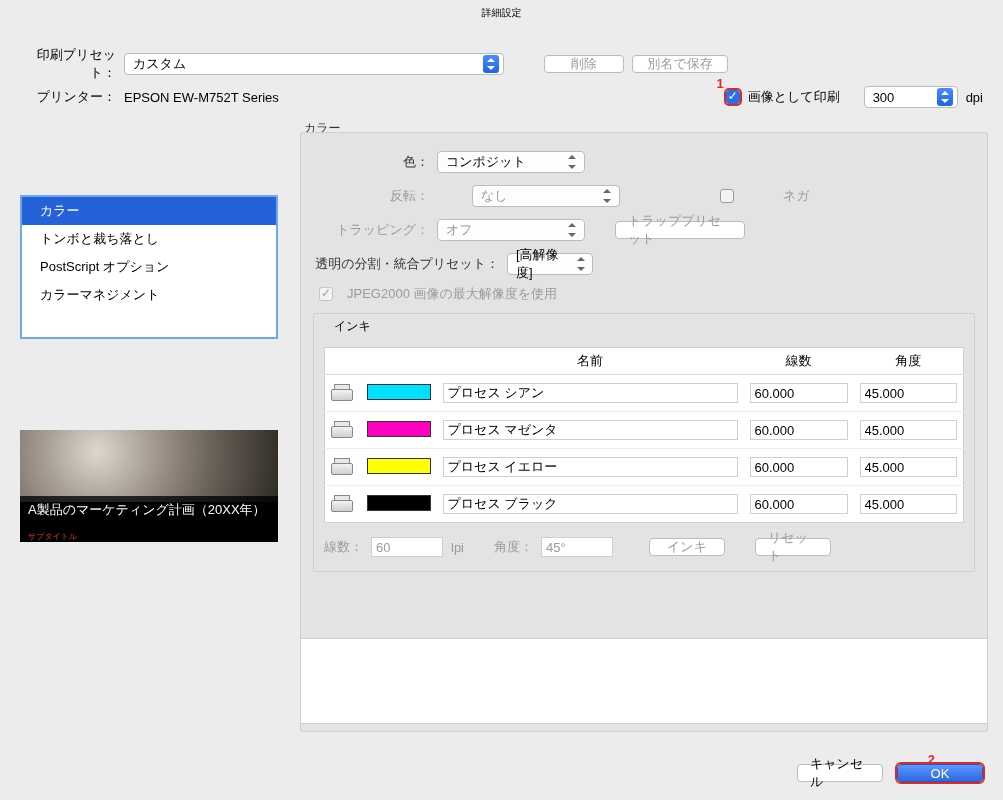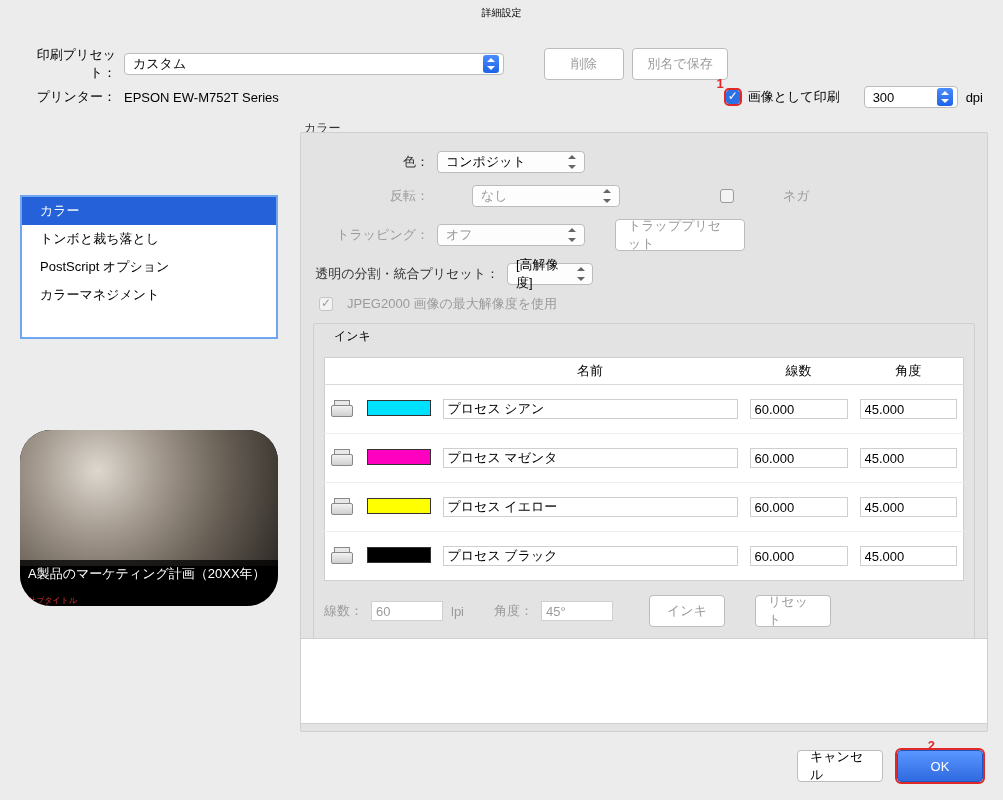--- a/index.html
+++ b/index.html
@@ -9,44 +9,44 @@
   .label { text-align: right; }
   .select { display: inline-flex; align-items: center; justify-content: space-between; background: #fff; border: 1px solid #bcbcbc; border-radius: 4px; padding: 2px 4px 2px 8px; height: 22px; }
   .select .arrows { width: 16px; height: 18px; background: linear-gradient(#4a8cff,#1e63e6); border-radius: 3px; position: relative; }
   .select .arrows::before, .select .arrows::after { content:""; position:absolute; left:4px; border-left:4px solid transparent; border-right:4px solid transparent; }
   .select .arrows::before { top:3px; border-bottom:4px solid #fff; }
   .select .arrows::after  { bottom:3px; border-top:4px solid #fff; }
   .select.plain { background:#fdfdfd; }
   .select.plain .arrows { background: transparent; }
   .select.plain .arrows::before { border-bottom-color:#666; top:2px; }
   .select.plain .arrows::after  { border-top-color:#666; bottom:2px; }
-  .btn { display:inline-flex; align-items:center; justify-content:center; background:#fff; border:1px solid #bcbcbc; border-radius:4px; padding:0 12px; height:32px; }
+  .btn { display:inline-flex; align-items:center; justify-content:center; background:#fff; border:1px solid #bcbcbc; border-radius:4px; padding:0 12px; height:18px; }
   .btn.disabled { color:#9b9b9b; }
   .checkbox { width:14px; height:14px; border:1px solid #9a9a9a; border-radius:3px; background:#fff; display:inline-block; position:relative; }
   .checkbox.checked { background:#2b71e5; border-color:#2b71e5; }
   .checkbox.checked::after { content:"✓"; position:absolute; top:-2px; left:1px; color:#fff; font-size:12px; }
   .checkbox.disabled { background:#f3f3f3; }
   .checkbox.checked.disabled { background:#f3f3f3; border-color:#c5c5c5; }
   .checkbox.checked.disabled::after { color:#a0a0a0; }
   .sidebar { position:absolute; left:20px; top:195px; width:258px; border:2px solid #6fa6f2; background:#fff; }
   .sidebar-item { padding:5px 18px; }
   .sidebar-item.sel { background:#2562d9; color:#fff; }
   .panel { position:absolute; left:300px; top:132px; width:688px; height:600px; background:#e3e3e3; border:1px solid #cfcfcf; border-radius:2px; padding:18px 12px 12px; }
   .panel-legend { position:absolute; left:304px; top:120px; font-size:12px; color:#333; }
   .fieldlabel { display:inline-block; text-align:right; color:#333; }
   .muted { color:#9b9b9b; }
   .inktable { background:#fff; border:1px solid #cfcfcf; margin:6px 0 14px; }
   .inktable th { font-weight:normal; padding:4px 6px; background:#fff; border-bottom:1px solid #d9d9d9; }
-  .inktable td { padding:14px 6px; border-top:1px solid #eee; }
+  .inktable td { padding:8px 6px; border-top:1px solid #eee; }
   .inktable input { width:100%; border:1px solid #cfcfcf; padding:1px 4px; height:20px; }
   .swatch { width:64px; height:16px; border:1px solid #333; display:inline-block; }
   .printer-icon { width:20px; height:16px; display:inline-block; position:relative; }
   .printer-icon::before { content:""; position:absolute; left:3px; top:0; width:14px; height:5px; background:#e8e8e8; border:1px solid #888; border-bottom:none; }
   .printer-icon::after { content:""; position:absolute; left:0; top:5px; width:20px; height:10px; background:linear-gradient(#f2f2f2,#cfcfcf); border:1px solid #888; border-radius:2px; }
-  .preview { position:absolute; left:20px; top:430px; width:258px; height:176px; background:#000; overflow:hidden;border-radius:31px; }
+  .preview { position:absolute; left:20px; top:430px; width:258px; height:112px; background:#000; overflow:hidden; }
   .preview .photo { position:absolute; inset:0 0 40px 0; background: radial-gradient(circle at 30% 30%, #ddd8cf 0%, #a49a8f 30%, #6d645a 60%, #2e2a26 100%); }
   .preview .strip { position:absolute; left:0; right:0; bottom:14px; height:32px; background:rgba(0,0,0,.78); color:#fff; font-size:11px; padding:5px 8px 0; }
   .preview .strip small { display:block; font-size:8px; color:#d33; margin-top:12px; }
   .textbox { position:absolute; left:300px; top:638px; width:688px; height:86px; background:#fff; border:1px solid #cfcfcf; }
   .footer { position:absolute; left:0; right:0; bottom:18px; display:flex; justify-content:flex-end; gap:14px; padding-right:20px; }
   .ok { background:linear-gradient(#5a97ff,#2f6ae0); color:#fff; border:1px solid #2257c0; outline:2px solid #e02828; outline-offset:0; }
   .annot { position:absolute; color:#e02828; font-weight:bold; font-size:13px; }
   .chk-outline { outline:2px solid #e02828; outline-offset:0; }
   .input-plain { background:#fff; border:1px solid #cfcfcf; height:20px; padding:0 4px; }
   .group-legend { position:relative; top:-6px; left:6px; background:#e3e3e3; padding:0 4px; font-size:12px; }

